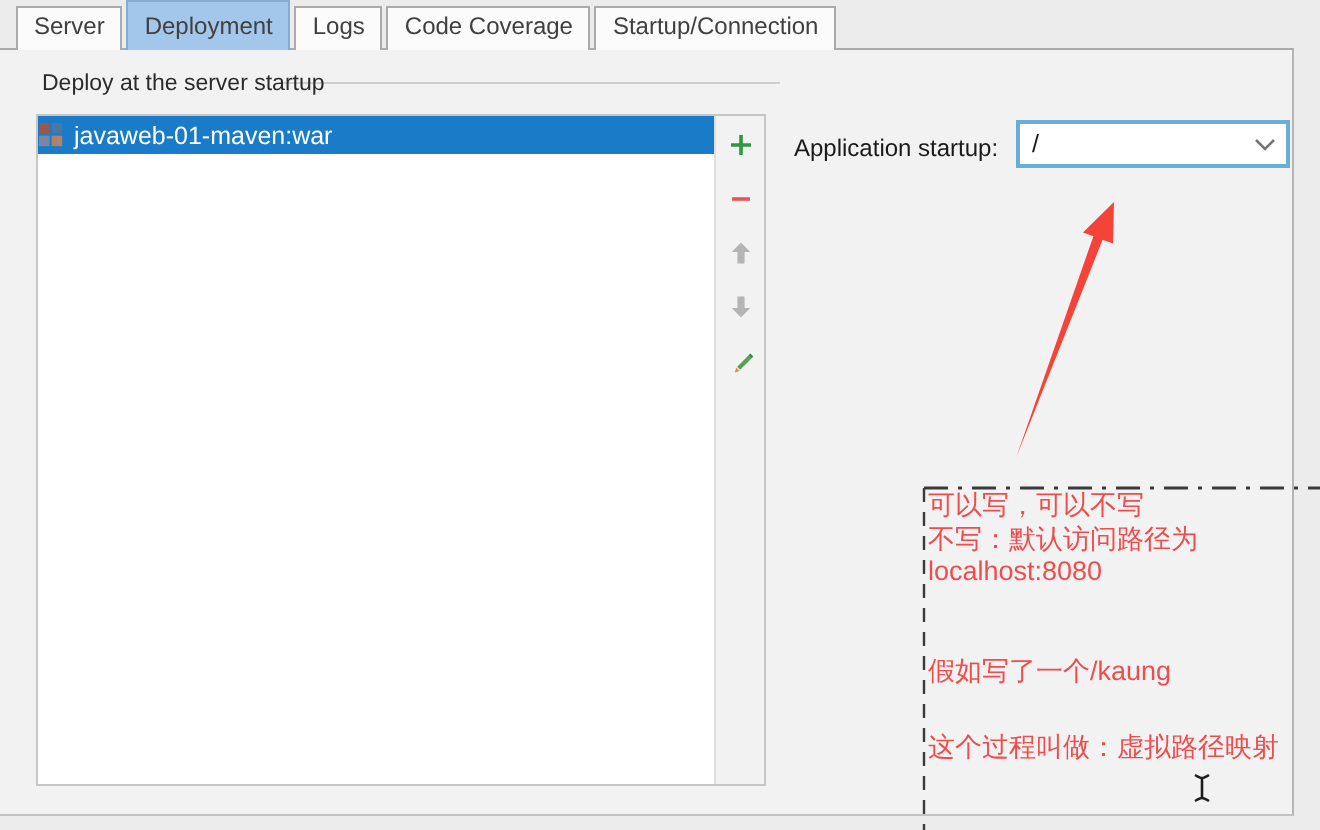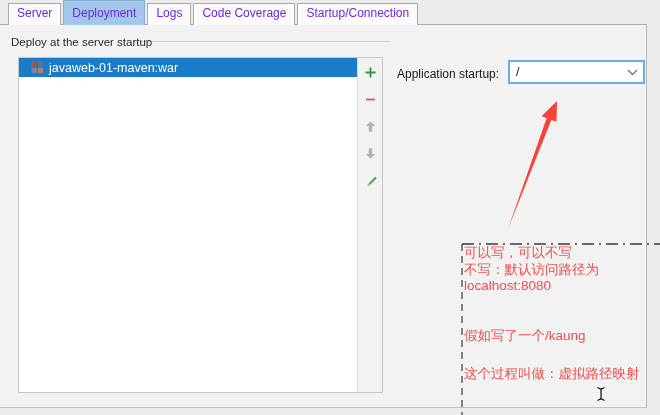--- a/index.html
+++ b/index.html
@@ -18,44 +18,44 @@
     border-bottom:1px solid #c2c2c2;
     box-sizing:border-box;
   }
   
   .tabbar{
     position:absolute;left:8px;top:2px;height:23px;
     display:flex;align-items:flex-end;gap:2px;z-index:3;
   }
   .tab{
     background:#fbfbfb;border:1px solid #ababab;border-bottom:none;
-    font-size:12px;color:#6d28d9;padding:3px 8px 5px 8px;line-height:13px;
+    font-size:12px;color:#404040;padding:3px 8px 5px 8px;line-height:13px;
     cursor:default;white-space:nowrap;
   }
   .tab.selected{
     background:#a3c7ea;border-color:#86add0;
     padding-top:6px;
   }
   
   .group-title{
-    position:absolute;left:11px;top:36px;font-size:11.5px;color:#2b2b2b;z-index:2;
+    position:absolute;left:21px;top:36px;font-size:11.5px;color:#2b2b2b;z-index:2;
   }
   .group-line{
     position:absolute;left:141px;top:41px;width:249px;height:1px;background:#cfcfcf;
   }
   
   .list-wrap{
     position:absolute;left:18px;top:57px;width:365px;height:336px;
     border:1px solid #c6c6c6;background:#ffffff;box-sizing:border-box;
     display:flex;
   }
   .list{flex:1 1 auto;overflow:hidden;}
   .list-row{
     height:19px;display:flex;align-items:center;gap:5px;
-    padding-left:12px;background:#1a7bc8;color:#ffffff;font-size:12.5px;
+    padding-left:0;background:#1a7bc8;color:#ffffff;font-size:12.5px;
   }
   .artifact-icon{width:13px;height:13px;flex:0 0 13px;}
   .list-toolbar{
     flex:0 0 24px;background:#f2f2f2;border-left:1px solid #dedede;
     display:flex;flex-direction:column;align-items:center;padding-top:5px;
   }
   .tbtn{width:18px;height:18px;margin-bottom:9px;display:flex;align-items:center;justify-content:center;cursor:default;}
   
   .ctx-label{
     position:absolute;left:397px;top:67px;font-size:12px;color:#1a1a1a;

